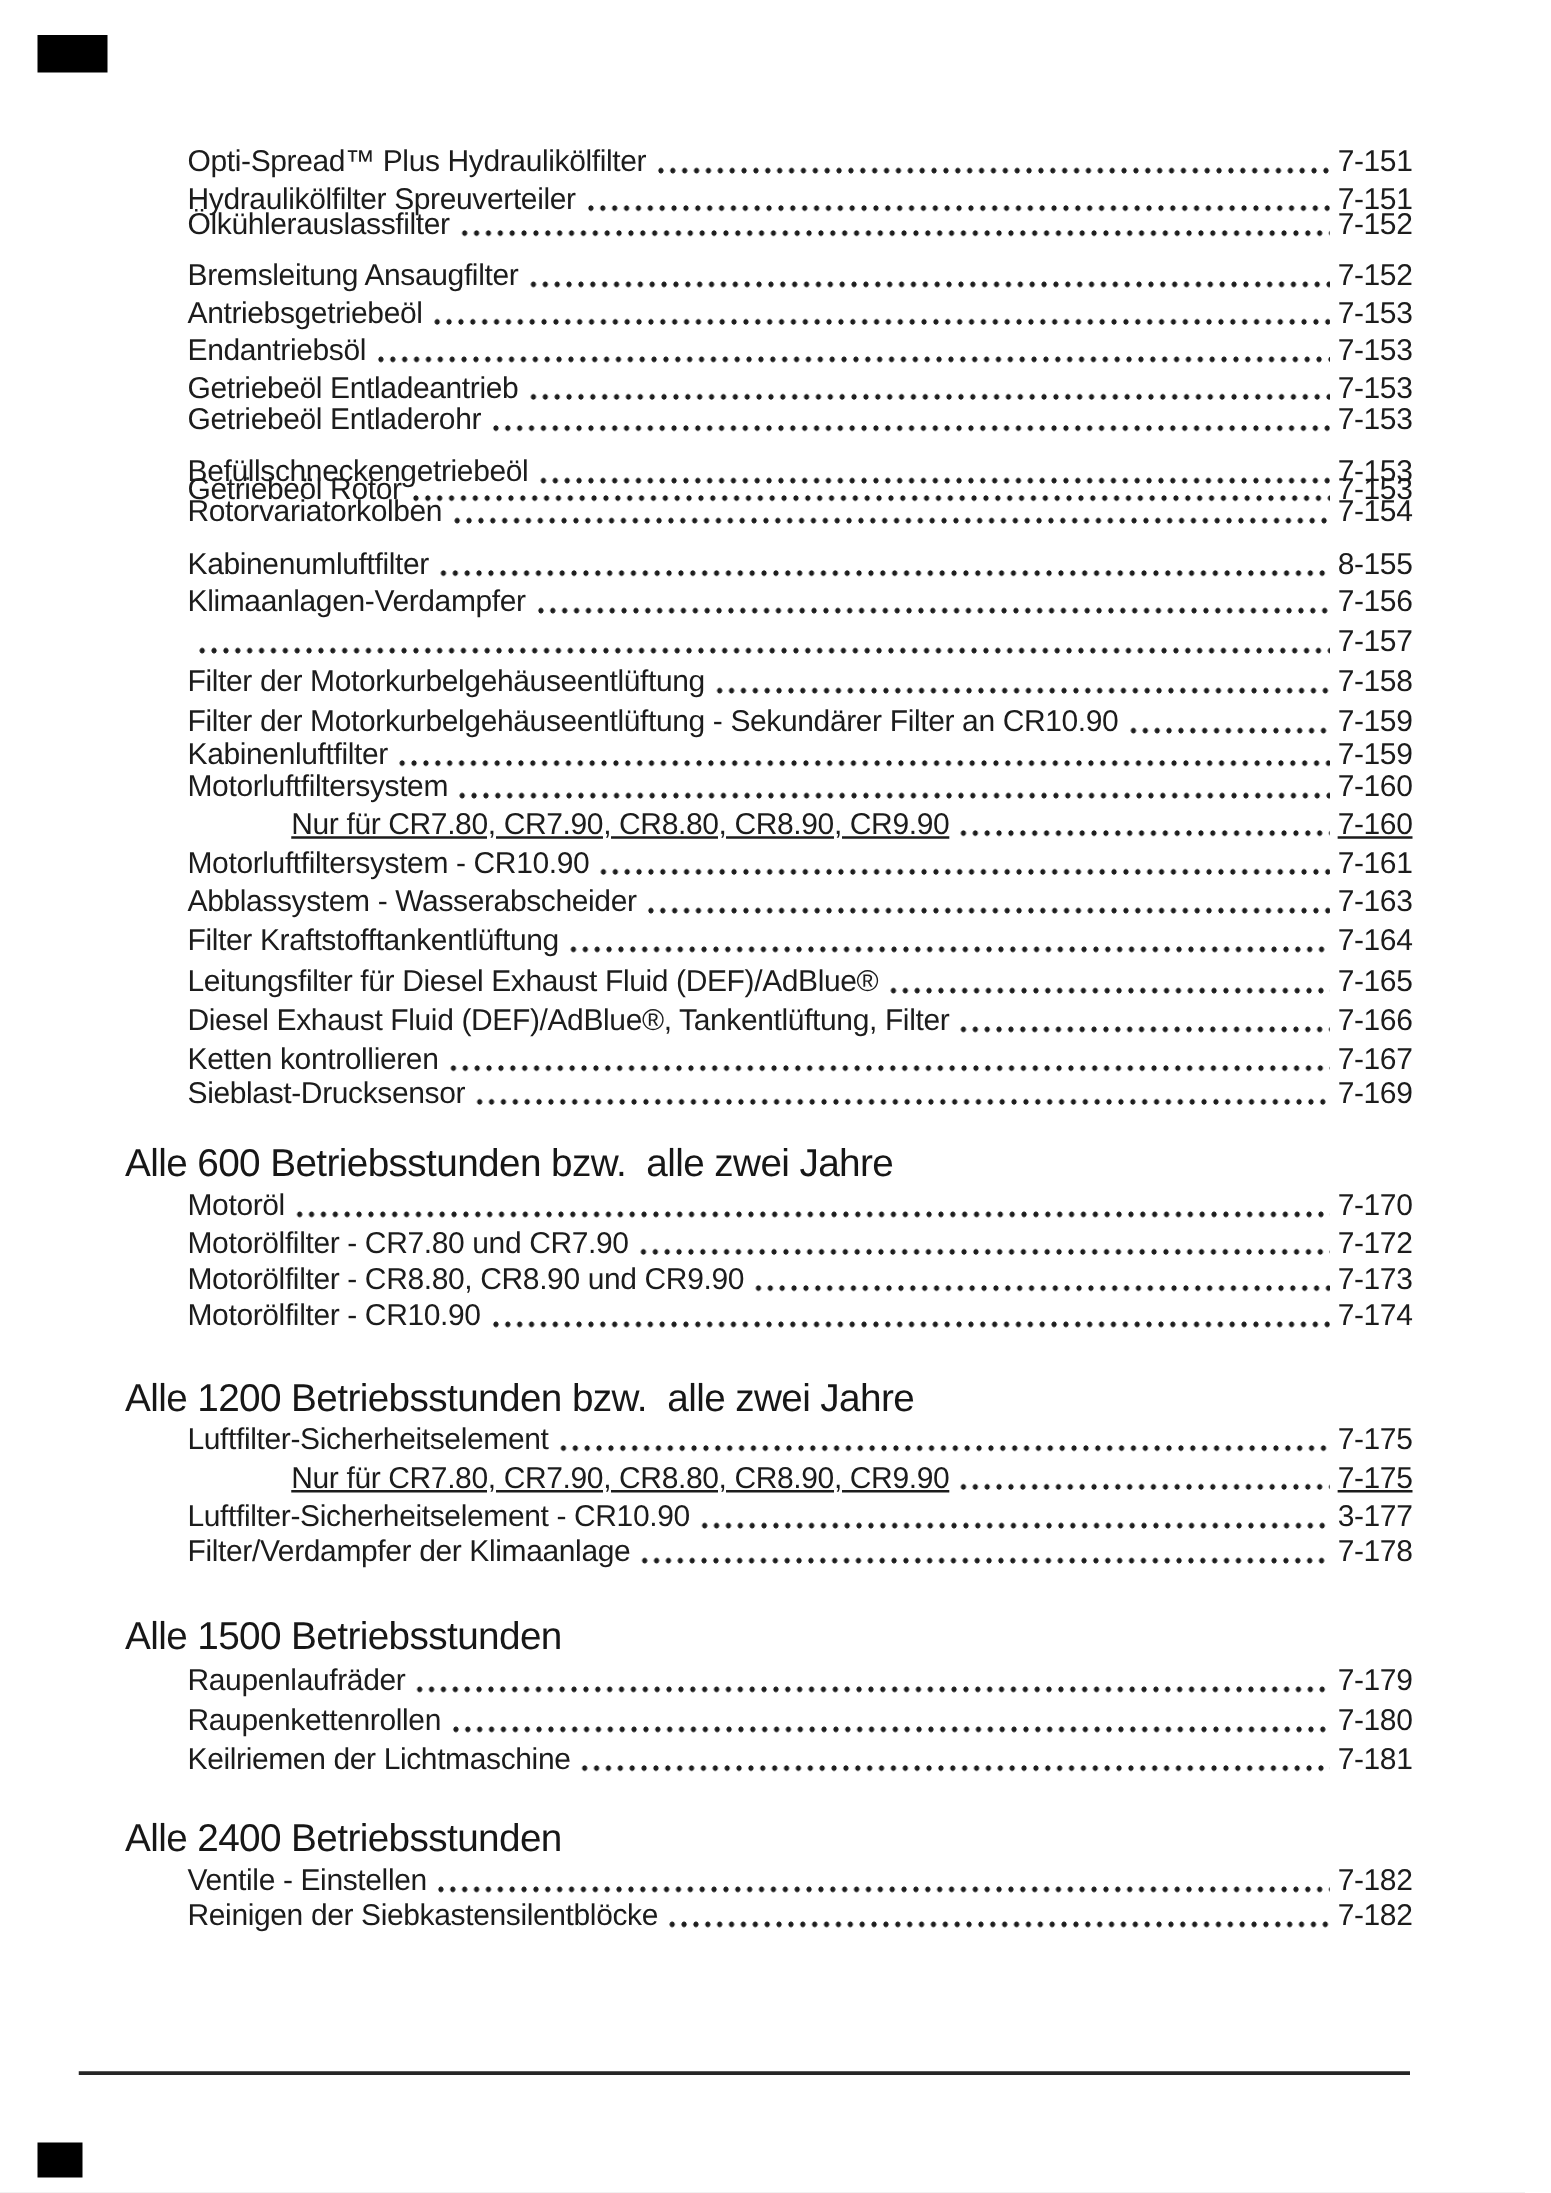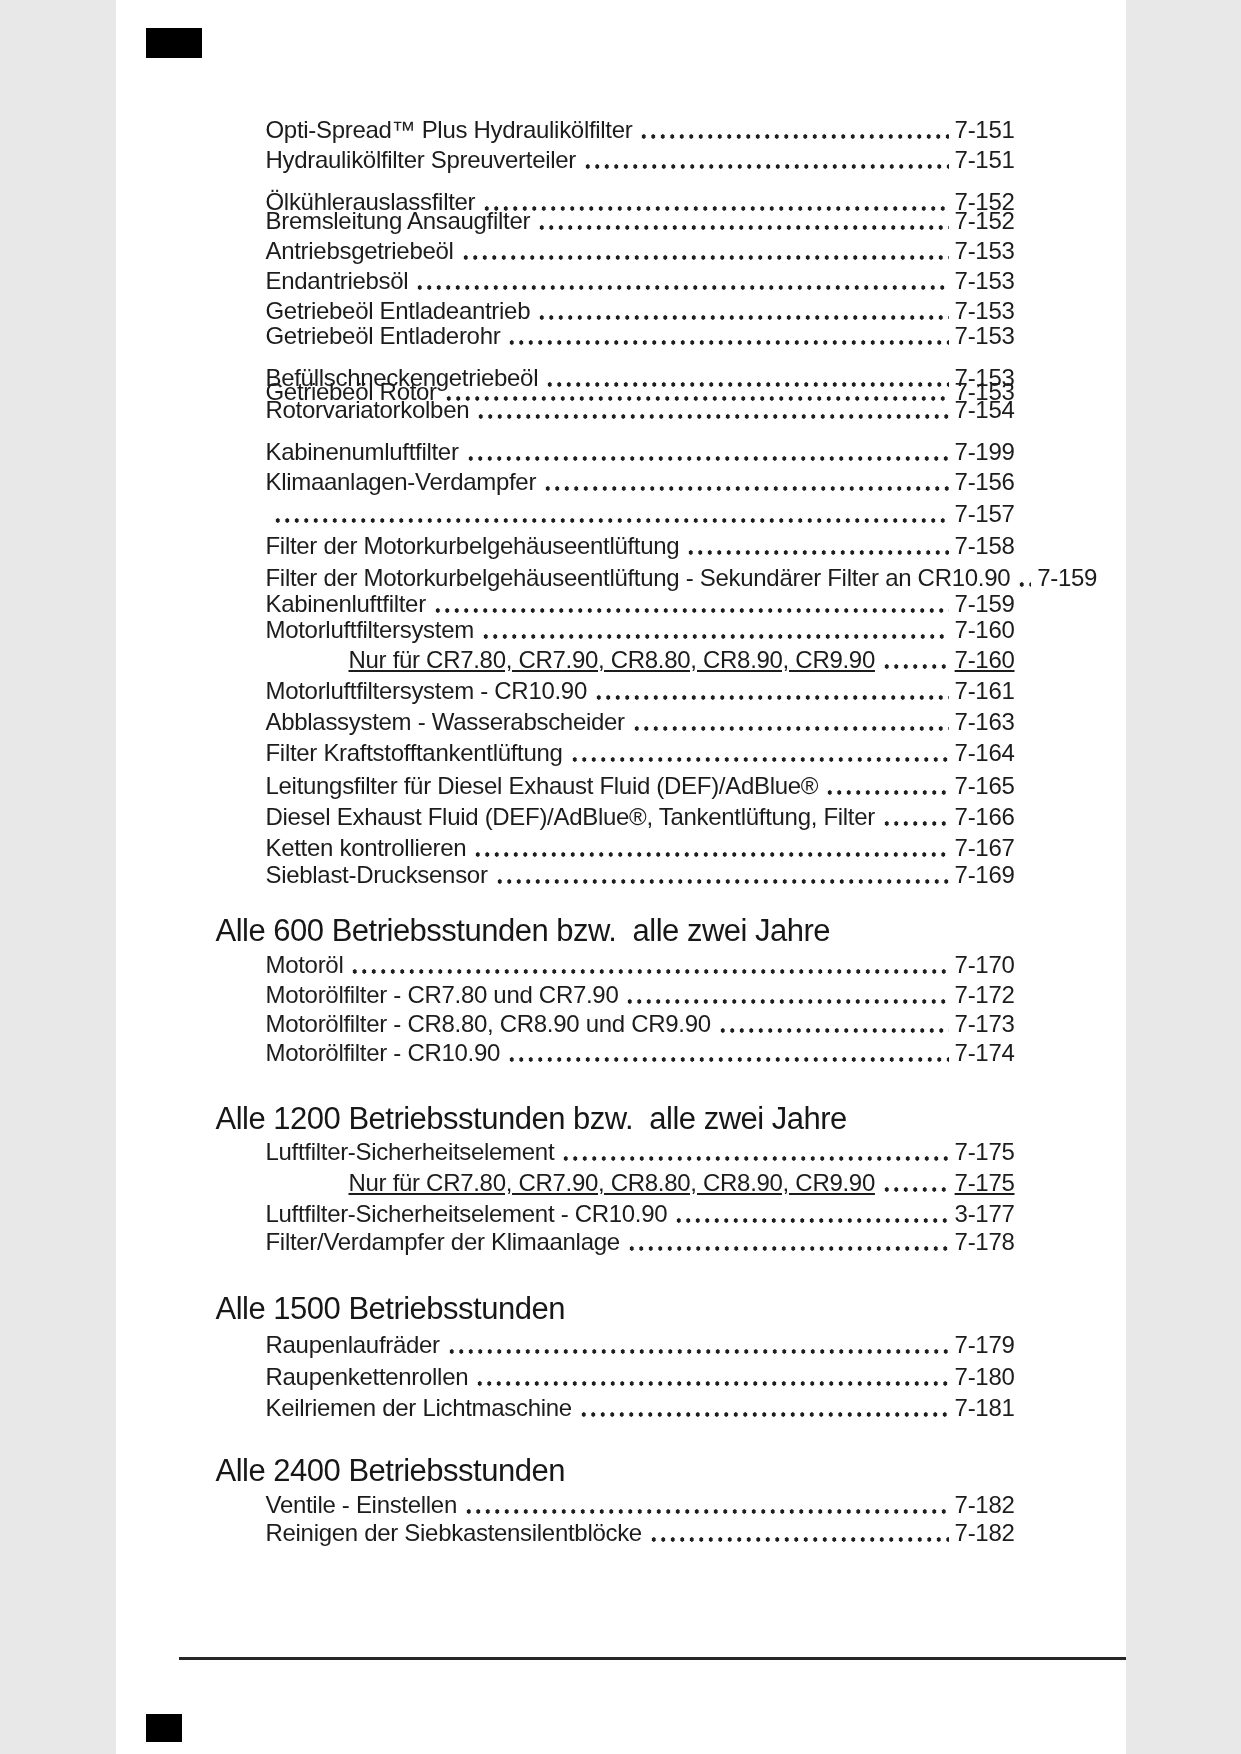--- a/index.html
+++ b/index.html
@@ -1,18 +1,18 @@
 <!DOCTYPE html>
 <html><head>
 <meta charset="utf-8">
 <style>
   html, body { margin: 0; padding: 0; background: #e8e8e8; }
   .page {
     position: relative;
-    width: 1010px;
+    width: 1241px;
     height: 1754px;
     margin: 0 auto;
     background: #ffffff;
     overflow: hidden;
     font-family: "Liberation Sans", "DejaVu Sans", sans-serif;
     color: #1c1c1c;
   }
   .crop-mark {
     position: absolute;
     background: #000000;
@@ -77,21 +77,21 @@
   <div class="row" style="top:116px">
     <span class="lbl">Opti-Spread™ Plus Hydraulikölfilter</span>
       <span class="dots"></span>
       <span class="pg">7-151</span>
   </div>
   <div class="row" style="top:146px">
     <span class="lbl">Hydraulikölfilter Spreuverteiler</span>
       <span class="dots"></span>
       <span class="pg">7-151</span>
   </div>
-  <div class="row" style="top:188px">
+  <div class="row" style="top:166px">
     <span class="lbl">Ölkühlerauslassfilter</span>
       <span class="dots"></span>
       <span class="pg">7-152</span>
   </div>
   <div class="row" style="top:207px">
     <span class="lbl">Bremsleitung Ansaugfilter</span>
       <span class="dots"></span>
       <span class="pg">7-152</span>
   </div>
   <div class="row" style="top:237px">
@@ -125,21 +125,21 @@
       <span class="pg">7-153</span>
   </div>
   <div class="row" style="top:396px">
     <span class="lbl">Rotorvariatorkolben</span>
       <span class="dots"></span>
       <span class="pg">7-154</span>
   </div>
   <div class="row" style="top:438px">
     <span class="lbl">Kabinenumluftfilter</span>
       <span class="dots"></span>
-      <span class="pg">7-199</span>
+      <span class="pg">8-155</span>
   </div>
   <div class="row" style="top:468px">
     <span class="lbl">Klimaanlagen-Verdampfer</span>
       <span class="dots"></span>
       <span class="pg">7-156</span>
   </div>
   <div class="row" style="top:500px">
       <span class="dots"></span>
       <span class="pg">7-157</span>
   </div>

